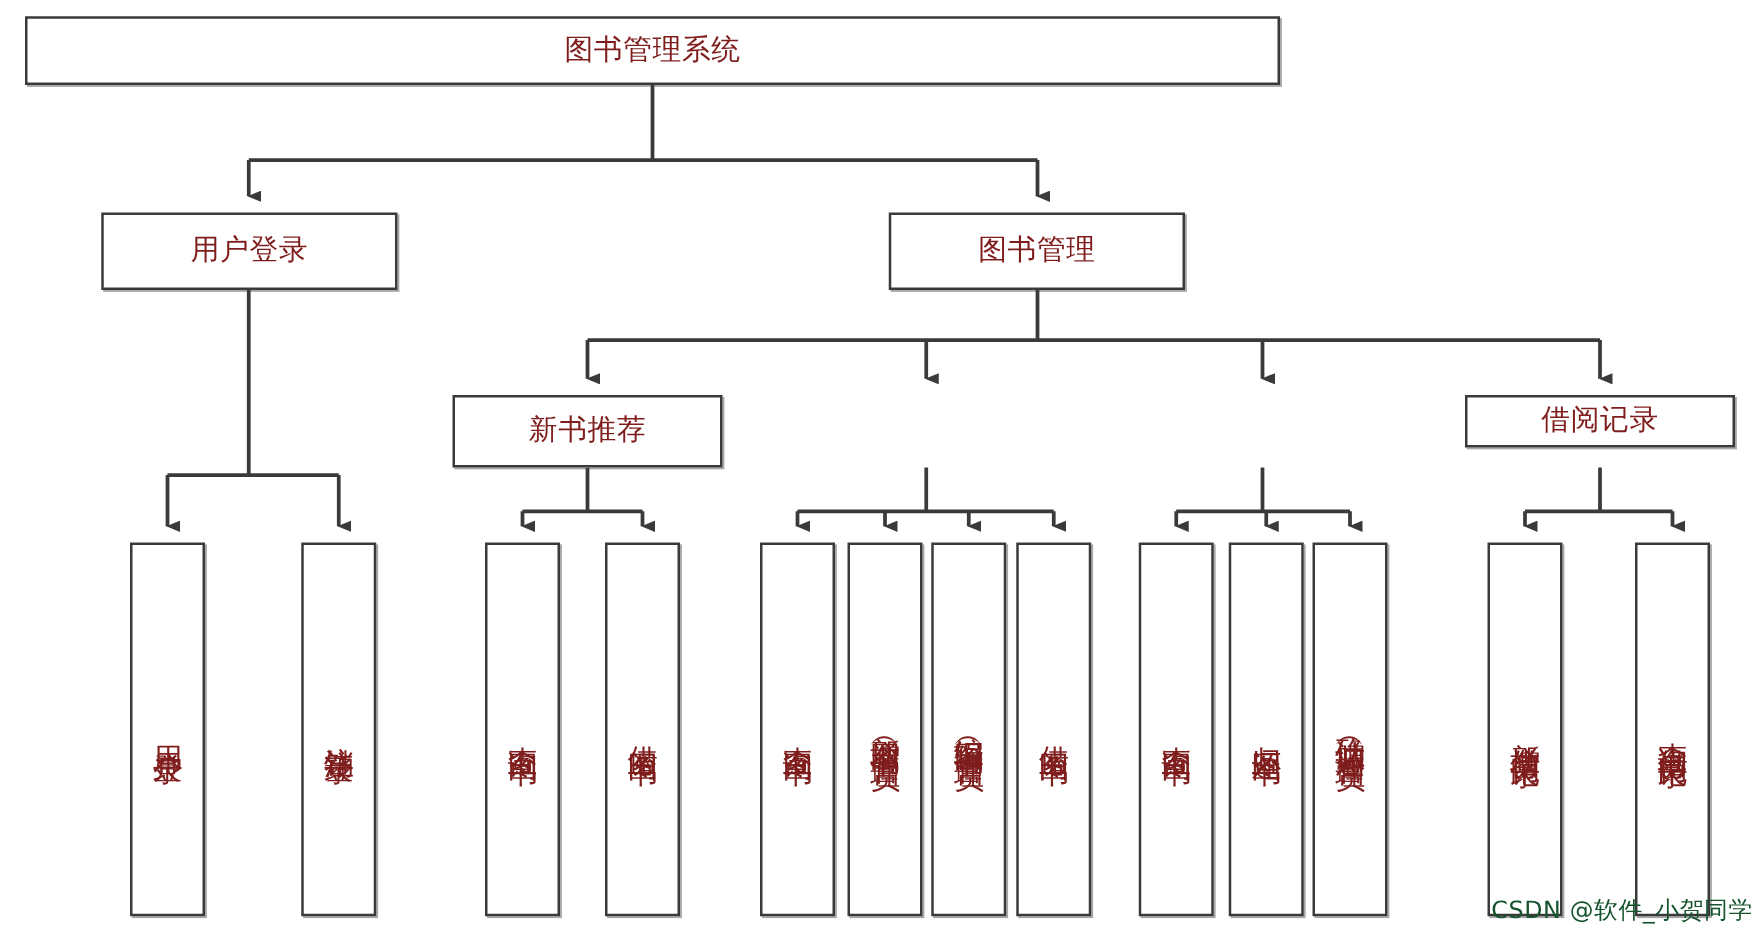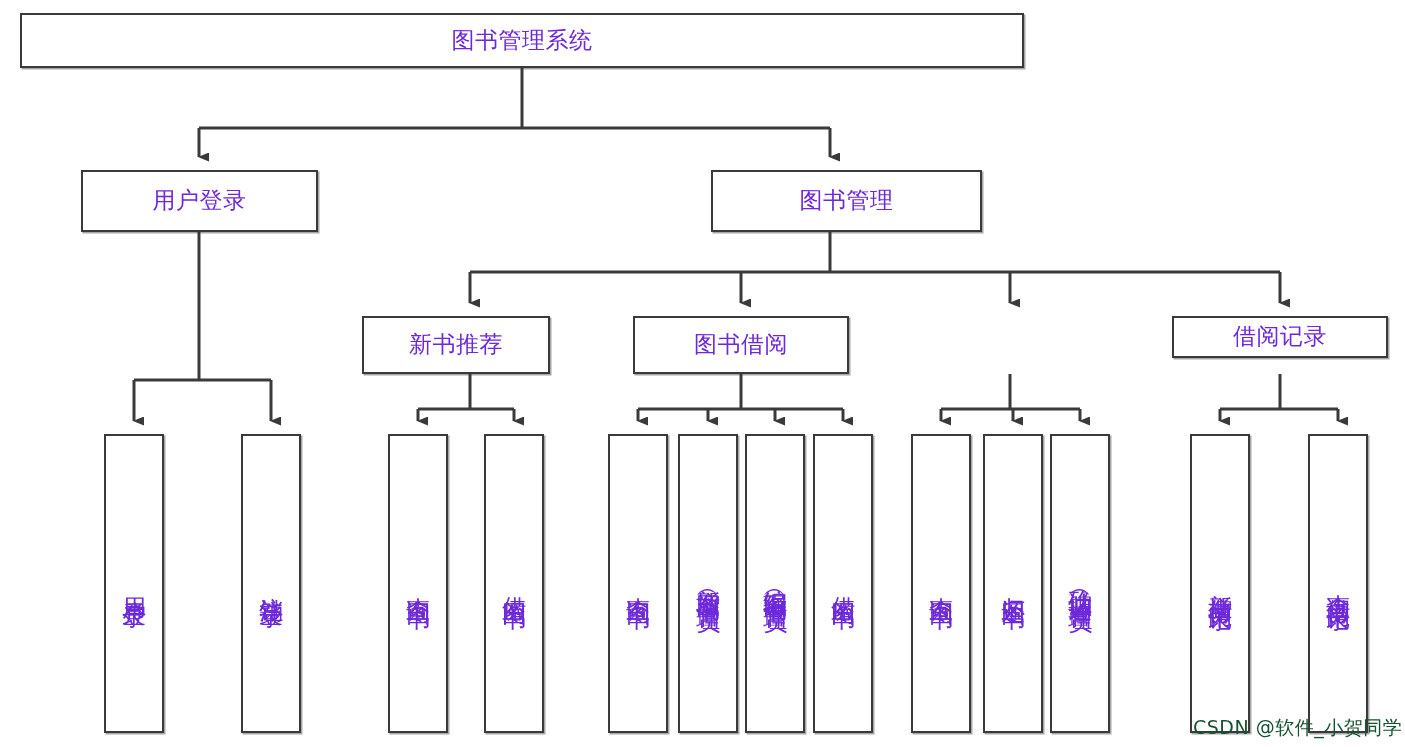--- a/index.html
+++ b/index.html
@@ -29,21 +29,21 @@
     position: absolute;
     box-sizing: border-box;
     background: #ffffff;
     border: 2px solid #3a3a3a;
     box-shadow: 1.5px 1.5px 0 rgba(60,60,60,0.45);
     display: flex;
     align-items: center;
     justify-content: center;
   }
   .node .label {
-    color: #6d28d9;
+    color: #7f1d1d;
     font-size: 23px;
     line-height: 1.28;
     letter-spacing: 0.5px;
     white-space: nowrap;
     text-align: right;
   }
   .node.leaf {
     align-items: center;
     justify-content: center;
   }
@@ -120,29 +120,26 @@
     </g>
   </svg>
 
   <div class="node" style="left:20px;  top:13px;  width:1004px; height:55px;">
     <span class="label">图书管理系统</span>
   </div>
 
   <div class="node" style="left:81px;  top:170px; width:237px; height:62px;">
     <span class="label">用户登录</span>
   </div>
-  <div class="node" style="left:711px; top:170px; width:271px; height:62px;">
+  <div class="node" style="left:711px; top:170px; width:237px; height:62px;">
     <span class="label">图书管理</span>
   </div>
 
-  <div class="node" style="left:362px;  top:316px; width:188px; height:58px;">
+  <div class="node" style="left:362px;  top:316px; width:216px; height:58px;">
     <span class="label">新书推荐</span>
-  </div>
-  <div class="node" style="left:633px;  top:316px; width:216px; height:58px;">
-    <span class="label">图书借阅</span>
   </div>
   <div class="node" style="left:1172px; top:316px; width:216px; height:42px;">
     <span class="label">借阅记录</span>
   </div>
 
   <div class="node leaf" style="left:104px;  top:434px; width:60px; height:299px;">
     <span class="label">用户登录</span>
   </div>
   <div class="node leaf" style="left:241px;  top:434px; width:60px; height:299px;">
     <span class="label">注销登录</span>

